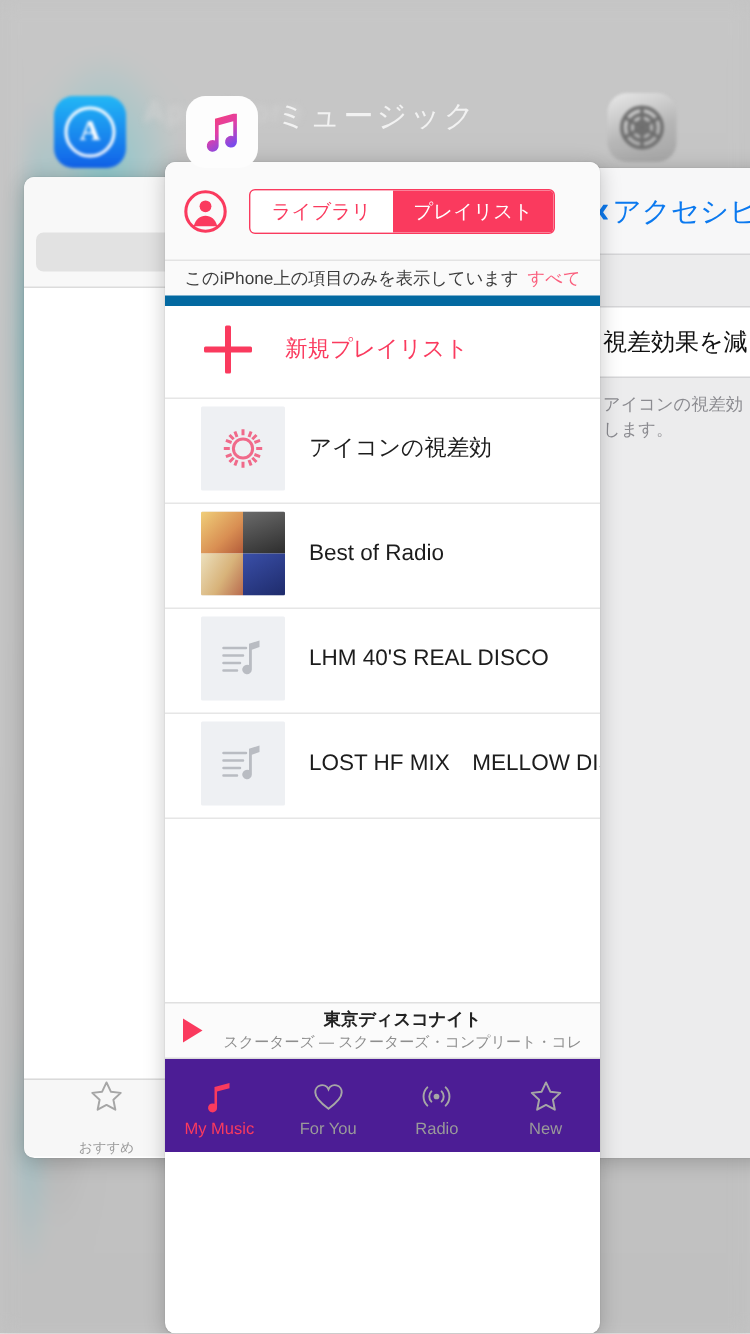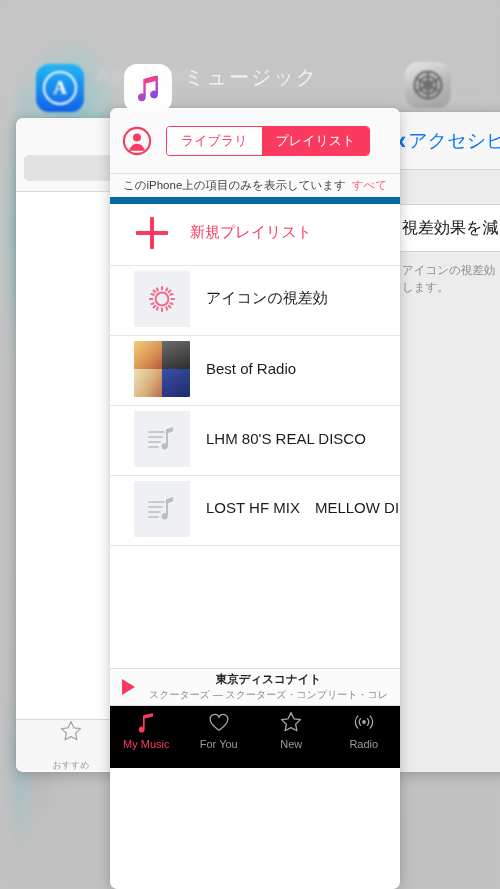--- a/index.html
+++ b/index.html
@@ -142,21 +142,21 @@
   }
   .play-tri{
     width:0;height:0;border-left:13px solid #fa3a5e;
     border-top:8px solid transparent;border-bottom:8px solid transparent;flex:0 0 auto;
   }
   .np-text{ flex:1;text-align:center;overflow:hidden;white-space:nowrap; }
   .np-title{ font-size:11.5px;color:#222;font-weight:bold; }
   .np-sub{ font-size:10px;color:#8e8e8e;margin-top:1px; }
 
   .m-tabbar{
-    height:62px;background:#000000;display:flex;align-items:flex-start;padding-top:4px;
+    height:62px;background:#4c1d95;display:flex;align-items:center;padding-top:4px;
   }
   .m-tabbar .tabitem{ font-size:11px;gap:4px; }
   .m-tabbar .tabitem.active{ color:#fa3a5e; }
 
   
   #card-settings{ left:392px; top:112px; width:130px; height:660px; background:#ececed; }
   .s-navbar{
     height:58px;background:#f7f7f8;border-bottom:1px solid #d6d6d8;
     display:flex;align-items:center;padding-left:6px;gap:3px;
   }
@@ -284,21 +284,21 @@
 
     <div class="row">
       <div class="thumb ph">
         <svg width="34" height="32" viewBox="0 0 34 32" aria-hidden="true">
           <g stroke="#b9bcc2" stroke-width="1.7" stroke-linecap="round">
             <path d="M4 9h15 M4 14h13 M4 19h11 M4 24h9"></path>
           </g>
           <path d="M28 4 L21 6.2 V20.4 a3.2 3.2 0 1 0 1.9 2.9 V10.1 L28 8.4z" fill="#b9bcc2"></path>
         </svg>
       </div>
-      <span class="title">LHM 80'S REAL DISCO</span>
+      <span class="title">LHM 40'S REAL DISCO</span>
     </div>
 
     <div class="row">
       <div class="thumb ph">
         <svg width="34" height="32" viewBox="0 0 34 32" aria-hidden="true">
           <g stroke="#b9bcc2" stroke-width="1.7" stroke-linecap="round">
             <path d="M4 9h15 M4 14h13 M4 19h11 M4 24h9"></path>
           </g>
           <path d="M28 4 L21 6.2 V20.4 a3.2 3.2 0 1 0 1.9 2.9 V10.1 L28 8.4z" fill="#b9bcc2"></path>
         </svg>
@@ -324,34 +324,34 @@
       <span>My Music</span>
     </div>
     <div class="tabitem">
       <svg width="24" height="24" viewBox="0 0 24 24" aria-hidden="true">
         <path d="M12 20.2 C6.2 16 3.2 13 3.2 9.4 A4.6 4.6 0 0 1 12 7.2 A4.6 4.6 0 0 1 20.8 9.4 C20.8 13 17.8 16 12 20.2z" fill="none" stroke="#a6a6a6" stroke-width="1.3"></path>
       </svg>
       <span>For You</span>
     </div>
     <div class="tabitem">
       <svg width="24" height="24" viewBox="0 0 24 24" aria-hidden="true">
-        <path d="M12 2.6 l2.9 6.2 6.6.8 -4.9 4.6 1.3 6.6 L12 17.6 6.1 20.8 7.4 14.2 2.5 9.6 9.1 8.8z" fill="none" stroke="#a6a6a6" stroke-width="1.3" stroke-linejoin="round"></path>
-      </svg>
-      <span>New</span>
-    </div>
-    <div class="tabitem">
-      <svg width="24" height="24" viewBox="0 0 24 24" aria-hidden="true">
         <g fill="none" stroke="#a6a6a6" stroke-width="1.3" stroke-linecap="round">
           <circle cx="12" cy="12" r="1.9" fill="#a6a6a6" stroke="none"></circle>
           <path d="M8.6 8.6 a4.8 4.8 0 0 0 0 6.8 M15.4 8.6 a4.8 4.8 0 0 1 0 6.8"></path>
           <path d="M5.9 5.9 a8.6 8.6 0 0 0 0 12.2 M18.1 5.9 a8.6 8.6 0 0 1 0 12.2"></path>
         </g>
       </svg>
       <span>Radio</span>
     </div>
+    <div class="tabitem">
+      <svg width="24" height="24" viewBox="0 0 24 24" aria-hidden="true">
+        <path d="M12 2.6 l2.9 6.2 6.6.8 -4.9 4.6 1.3 6.6 L12 17.6 6.1 20.8 7.4 14.2 2.5 9.6 9.1 8.8z" fill="none" stroke="#a6a6a6" stroke-width="1.3" stroke-linejoin="round"></path>
+      </svg>
+      <span>New</span>
+    </div>
   </div>
 
 </div>
 
 <div class="card" id="card-settings">
   <div class="s-navbar">
     <div class="s-back">
       <span class="chev">‹</span>
       <span class="txt">アクセシビ</span>
     </div>

